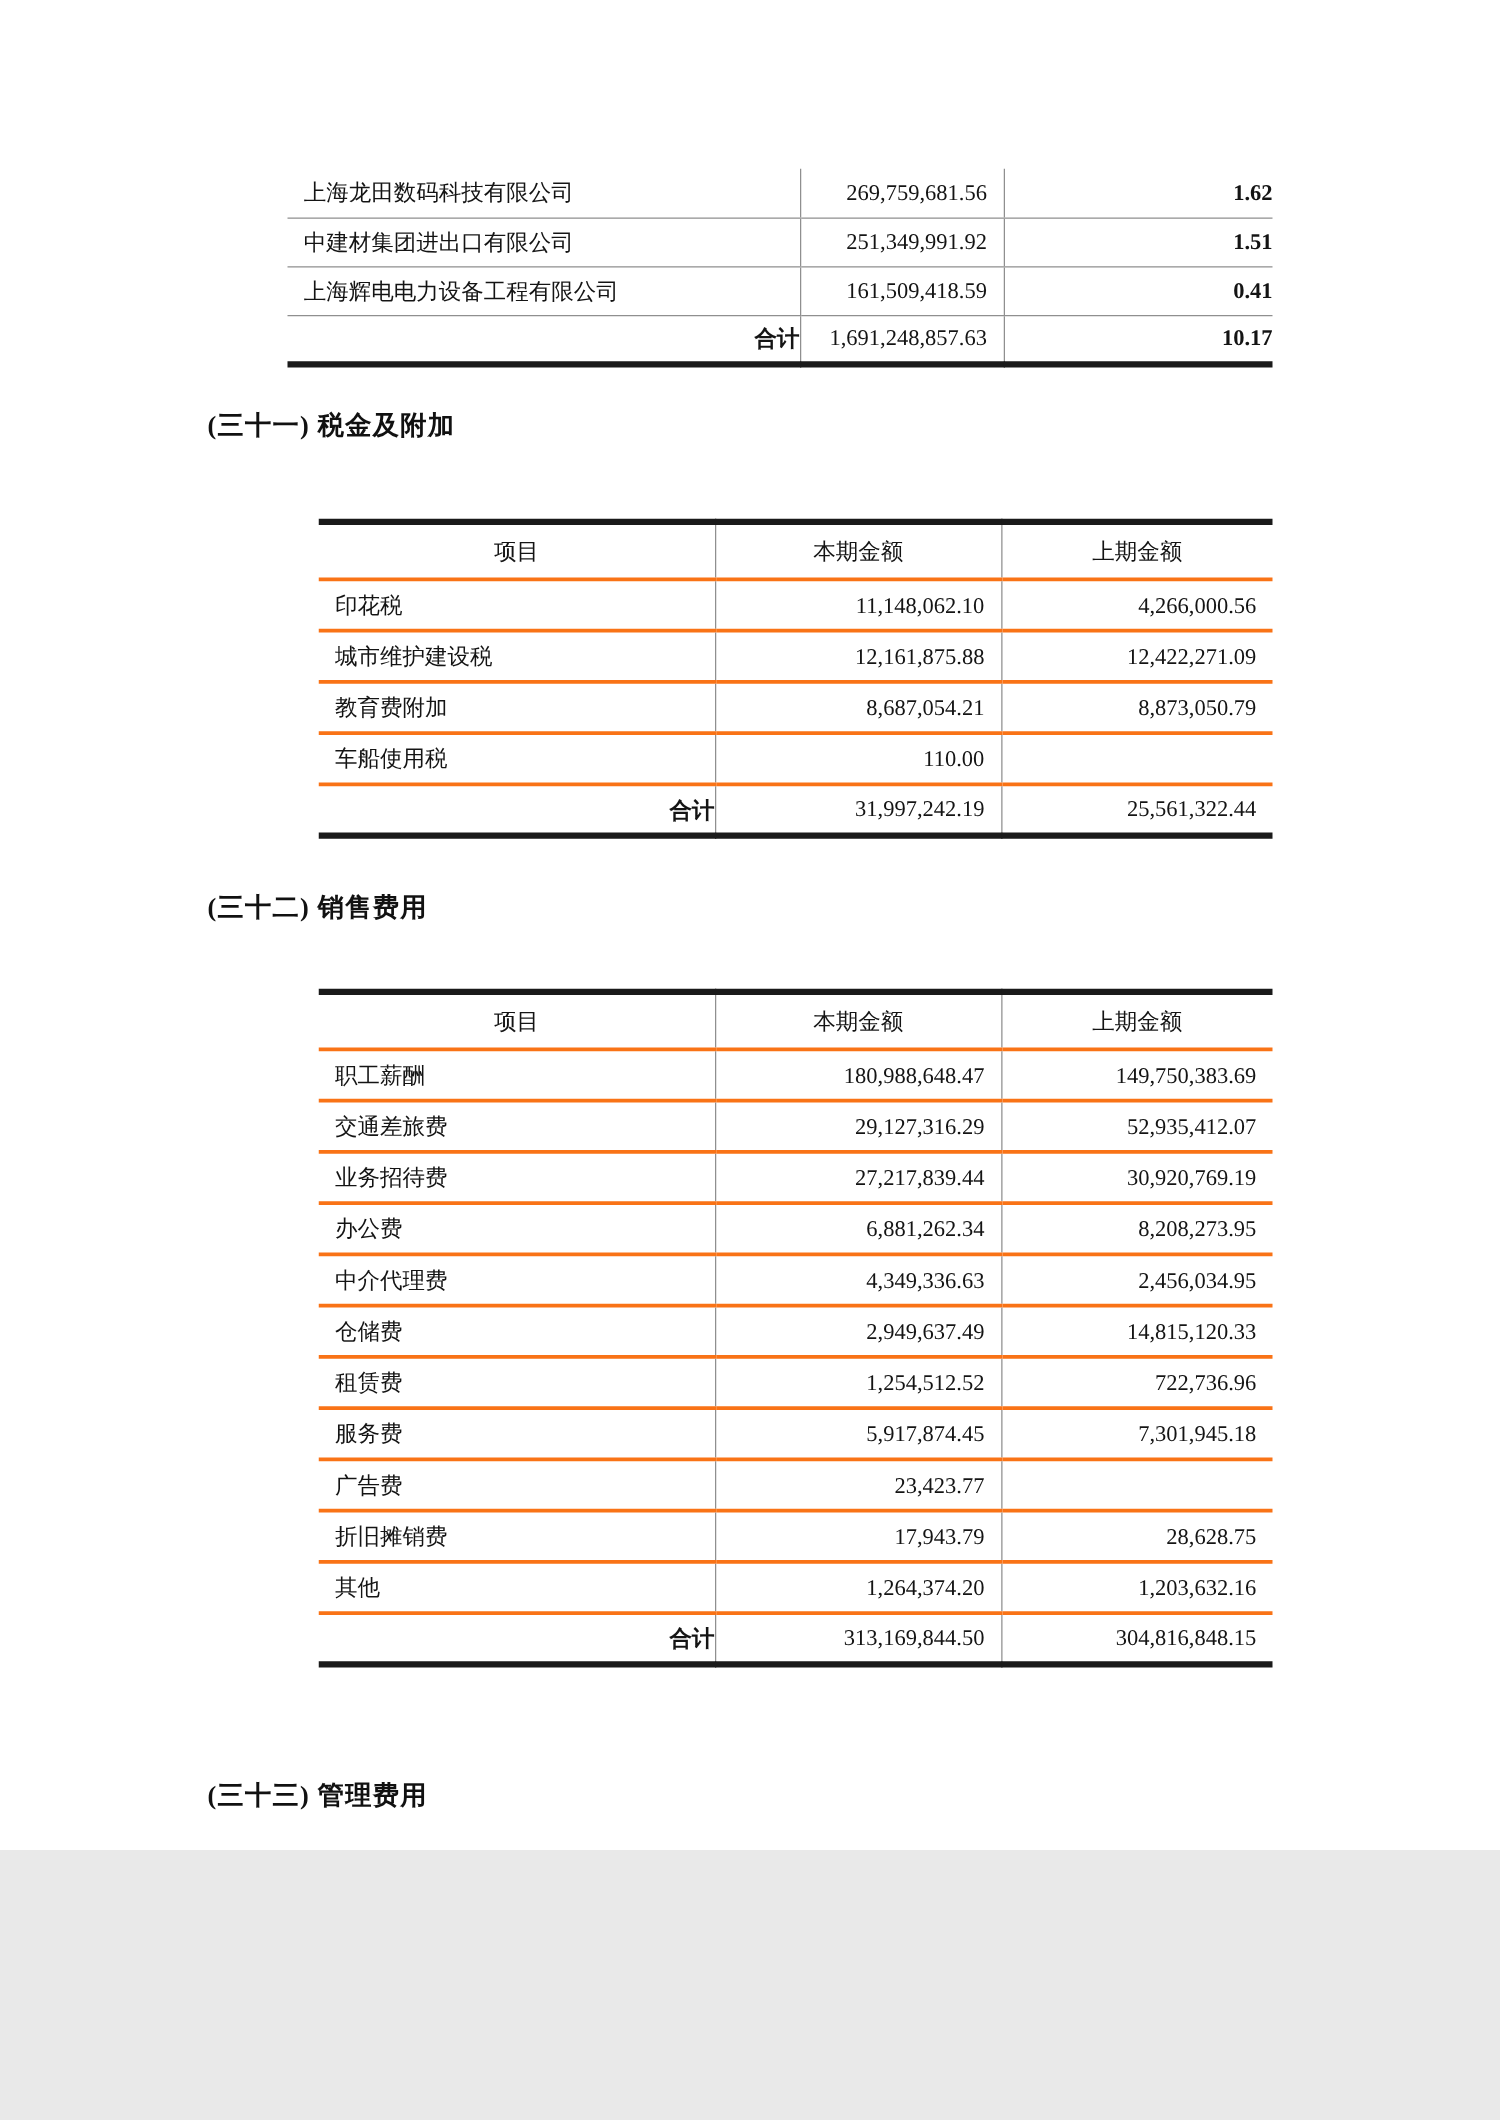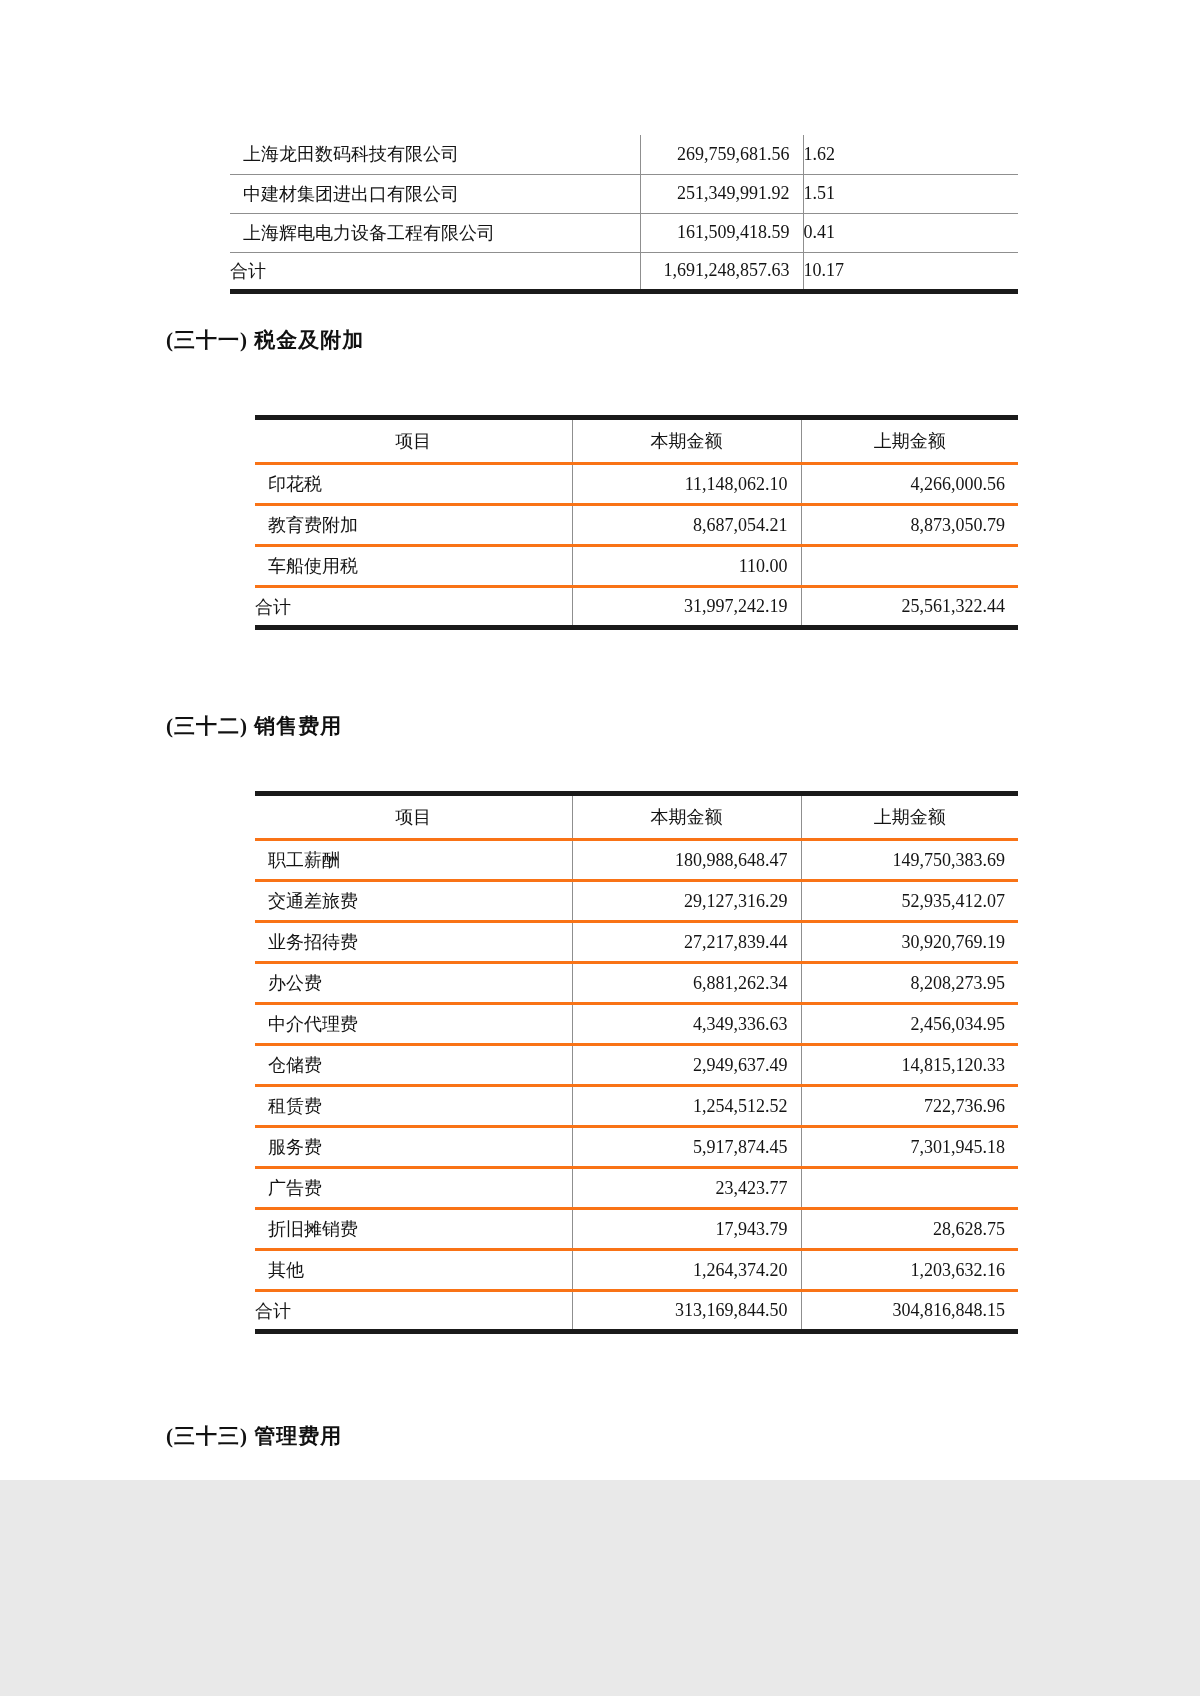--- a/index.html
+++ b/index.html
@@ -37,21 +37,21 @@
   .tbl32 { top: 791px; }
   .tbl .col-item { width: 317px; }
   .tbl .col-cur  { width: 229px; }
   .tbl .col-prev { width: 217px; }
   .tbl td { height: 41px; border-bottom: 3px solid #f97316; }
   .tbl tr.head td { height: 46px; text-align: center; }
   .tbl tr.total td { border-bottom: none; }
 
   .c-left   { text-align: left;  padding-left: 13px; }
   .c-right  { text-align: right; padding-right: 13px; }
-  .c-center { text-align: left; }
+  .c-center { text-align: right; font-weight: bold; }
 
   .heading {
     position: absolute;
     left: 166px;
     font-size: 21px;
     font-weight: bold;
     color: #111111;
     letter-spacing: 1px;
   }
   .h31 { top: 326px; }
@@ -107,20 +107,25 @@
       <td class="col-item">项目</td>
       <td class="col-cur">本期金额</td>
       <td class="col-prev">上期金额</td>
     </tr>
     <tr>
       <td class="c-left">印花税</td>
       <td class="c-right">11,148,062.10</td>
       <td class="c-right">4,266,000.56</td>
     </tr>
     <tr>
+      <td class="c-left">城市维护建设税</td>
+      <td class="c-right">12,161,875.88</td>
+      <td class="c-right">12,422,271.09</td>
+    </tr>
+    <tr>
       <td class="c-left">教育费附加</td>
       <td class="c-right">8,687,054.21</td>
       <td class="c-right">8,873,050.79</td>
     </tr>
     <tr>
       <td class="c-left">车船使用税</td>
       <td class="c-right">110.00</td>
       <td class="c-right"></td>
     </tr>
     <tr class="total">

